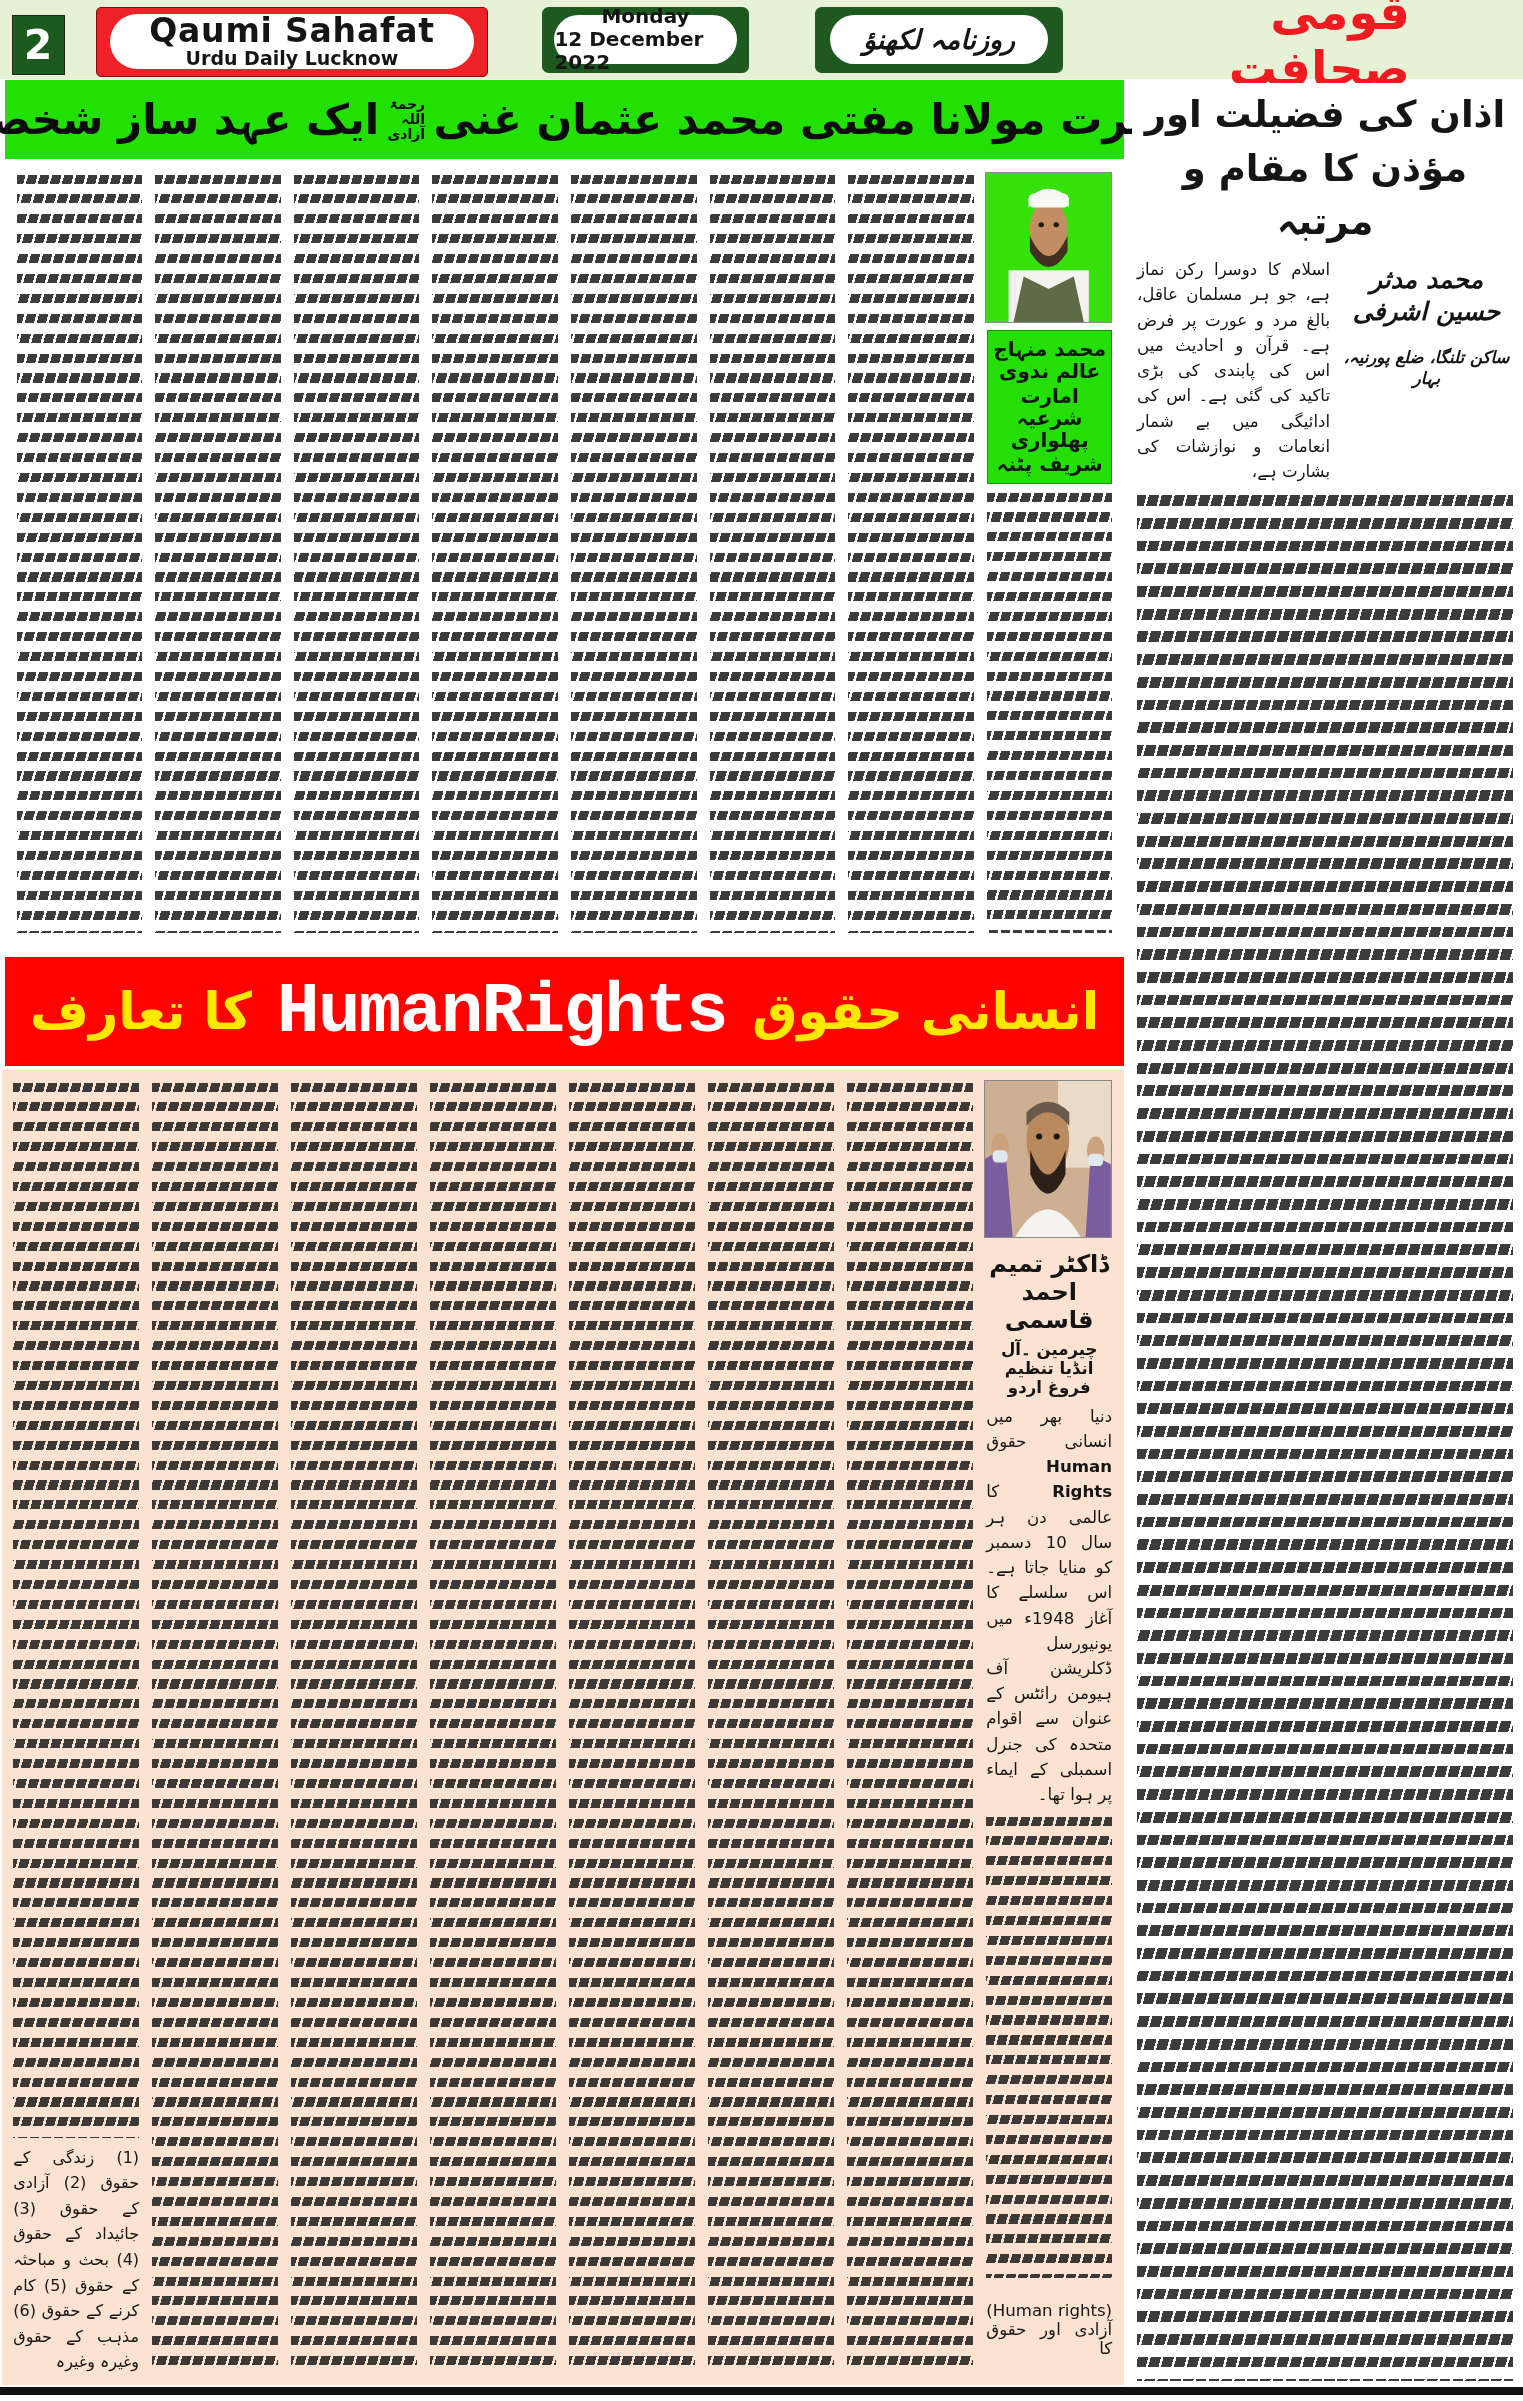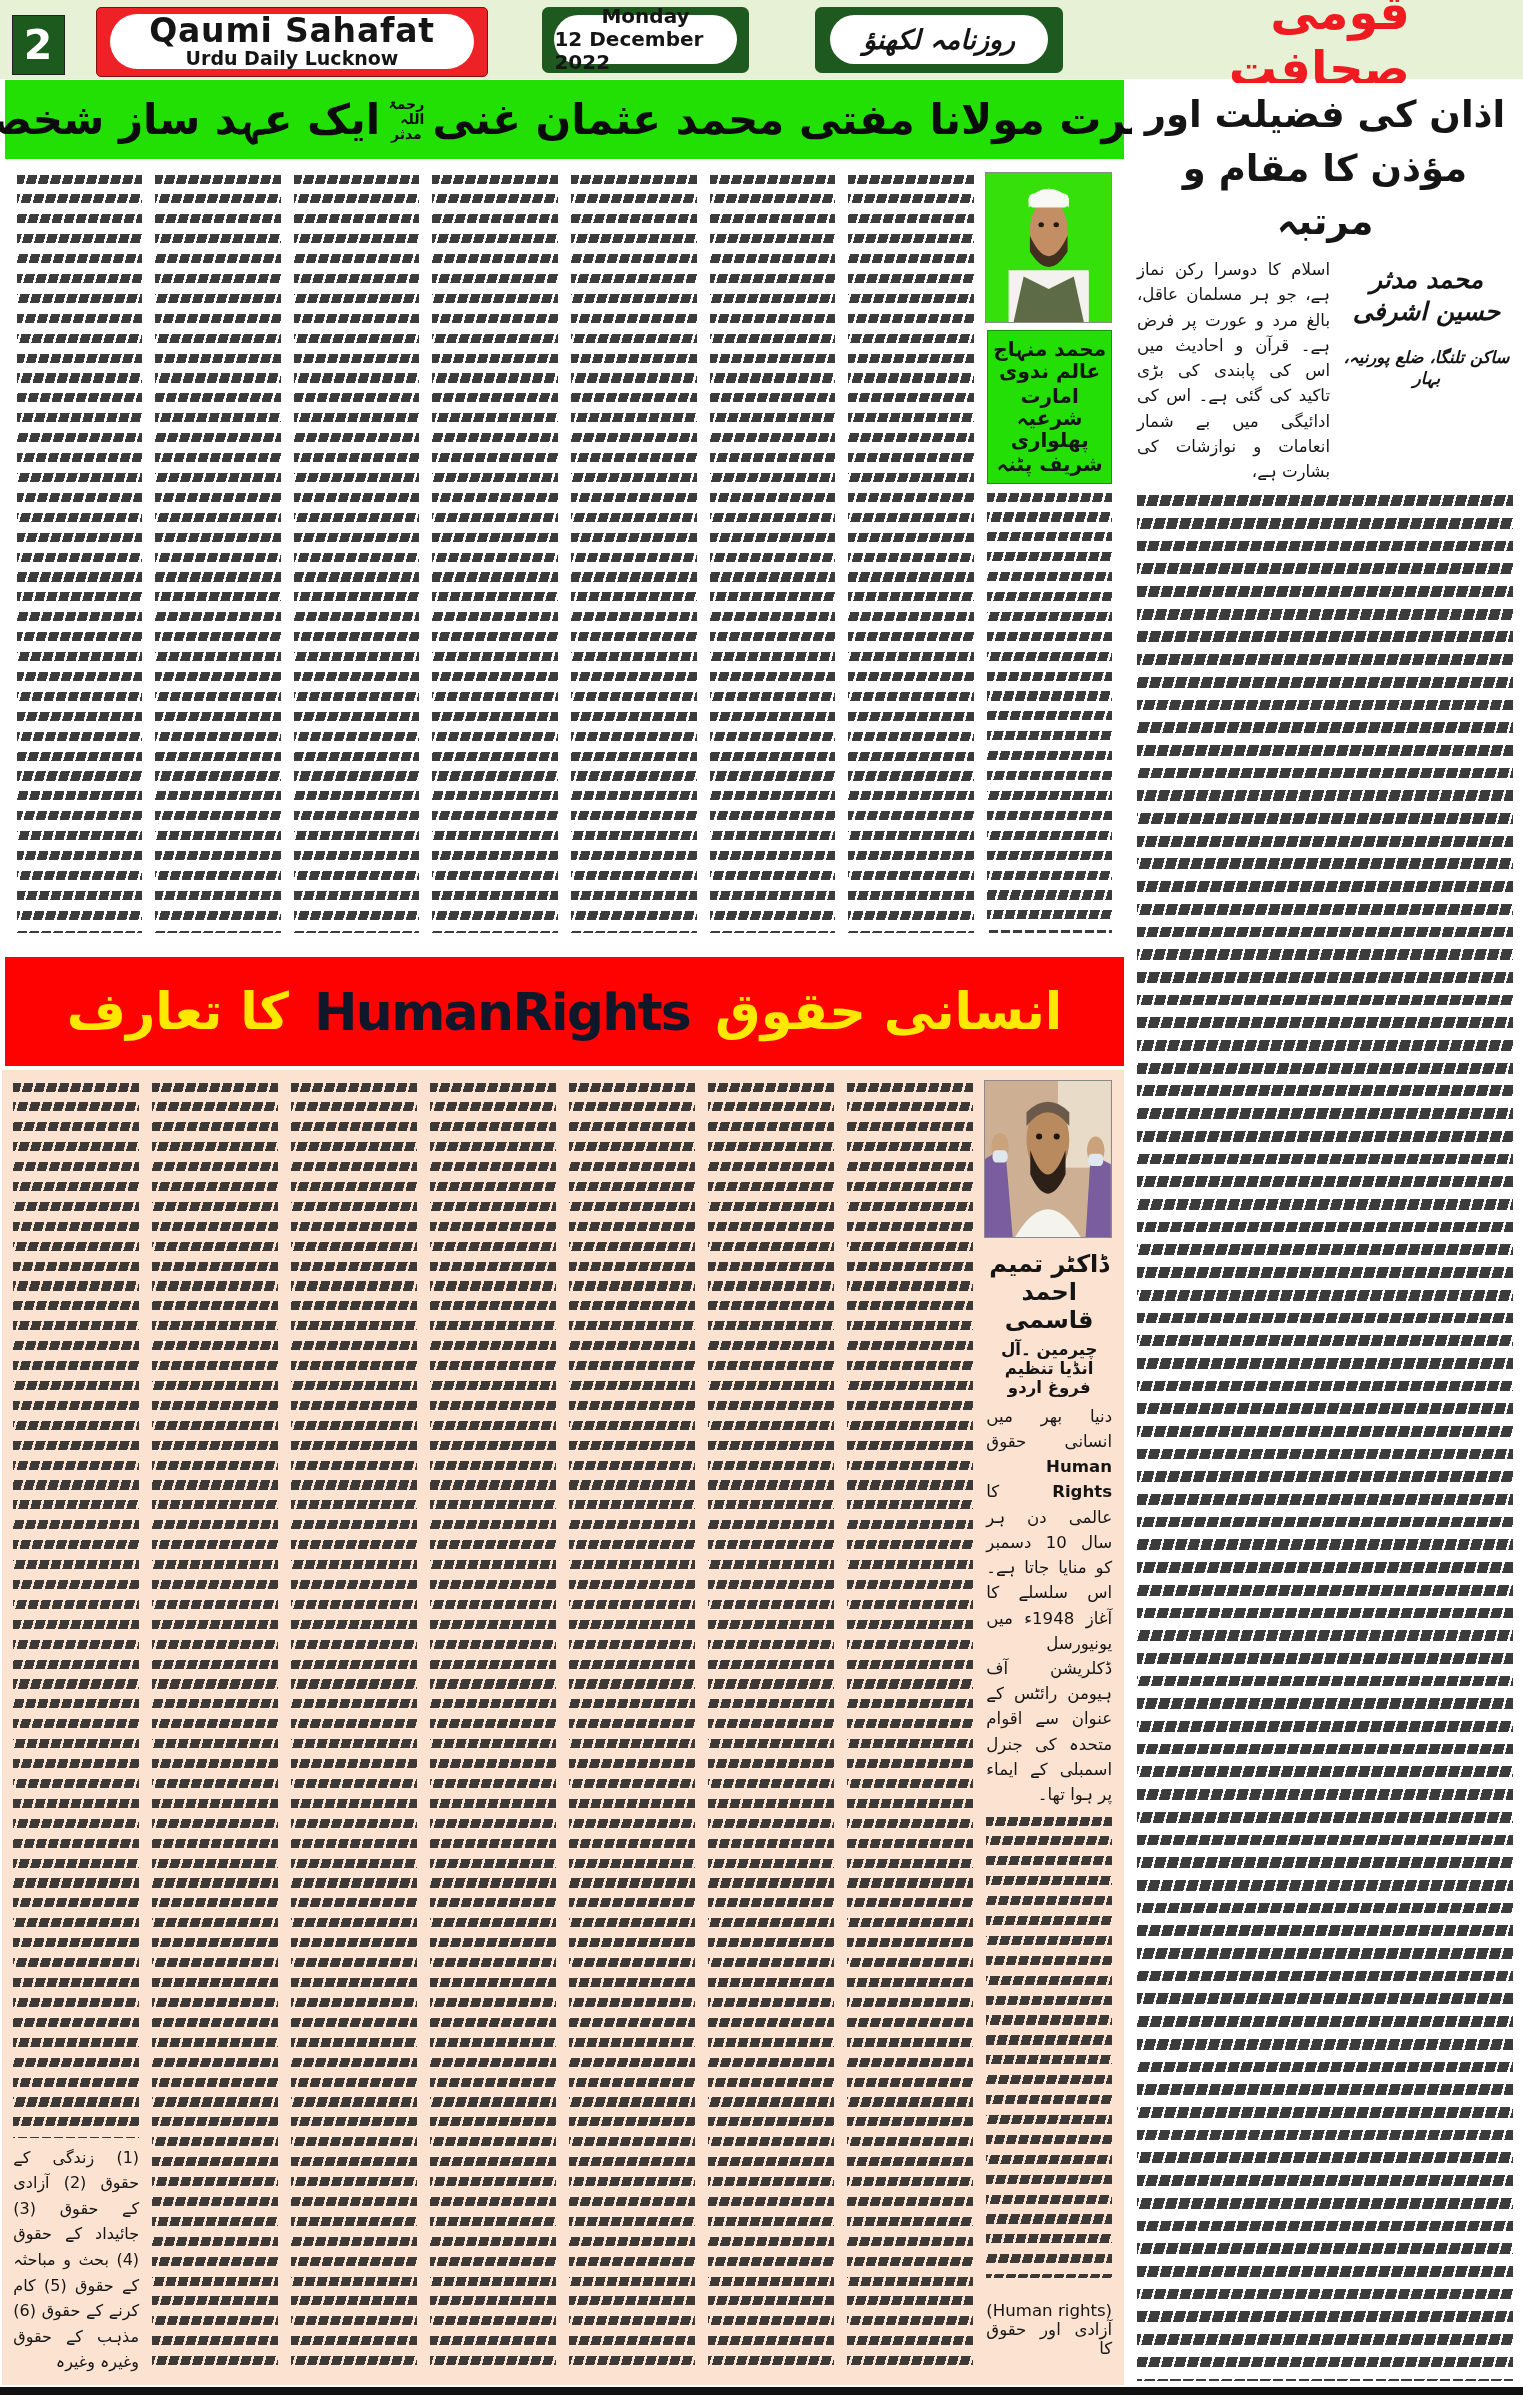--- a/index.html
+++ b/index.html
@@ -56,21 +56,21 @@
   .top-art{left:5px;top:162px;width:1119px;height:781px;background:#fff;}
   .photo-frame{border:0.8px solid #8a8a8a;}
   .cap-green{background:#24df05;border:0.8px solid #119903;height:139px;padding:6.6px 3.3px;
     display:flex;flex-direction:column;justify-content:space-around;text-align:center;
     font-weight:bold;font-size:20px;direction:rtl;line-height:1.1;}
 
   
   .hr-banner{left:5px;top:957px;width:1119px;height:109px;background:#fe0101;
     display:flex;align-items:center;justify-content:center;direction:rtl;gap:25px;}
   .hr-banner .urdu{color:#ffe800;font-size:51px;font-weight:bold;}
-  .hr-banner .latin{color:#0f172a;font-size:52px;font-weight:bold;direction:ltr;letter-spacing:-1.7px;}
+  .hr-banner .latin{color:#ffffff;font-size:71px;font-weight:bold;direction:ltr;letter-spacing:-1.7px;font-family:Liberation Mono, monospace;}
 
   
   .pink-art{left:1.7px;top:1070px;width:1122px;height:1315px;background:#fbe2d1;}
   .cap-name{font-size:24px;font-weight:bold;text-align:center;direction:rtl;margin-top:5px;}
   .cap-role{font-size:16.6px;font-weight:bold;text-align:center;direction:rtl;}
 
   .lead{font-size:16.6px;line-height:1.52;text-align:justify;direction:rtl;margin:0;}
   .lead .latin-in{font-weight:bold;direction:ltr;unicode-bidi:embed;}
   .list-block{font-size:16px;line-height:1.6;text-align:justify;direction:rtl;}
   .frag-line{font-size:16.6px;direction:rtl;text-align:justify;}
@@ -109,21 +109,21 @@
       <div class="calli">روزنامہ لکھنؤ</div>
     </div>
   </div>
   <div class="abs masthead">قومی صحافت</div>
 </div>
 
 <div class="abs green-banner">
   <span class="big">حضرت مولانا مفتی محمد عثمان غنی</span>
   <span class="honorific">
     <span>رحمۃ اللہ</span>
-    <span>مدثر</span>
+    <span>آزادی</span>
   </span>
   <span class="big">ایک عہد ساز شخصیت</span>
 </div>
 
 <div class="abs top-art">
   <div class="cols">
 
     <div class="col">
       <svg class="photo-frame" viewBox="0 0 100 95" width="100%" height="149" preserveAspectRatio="none">
         <rect x="0" y="0" width="100" height="95" fill="#35e00b"></rect>

